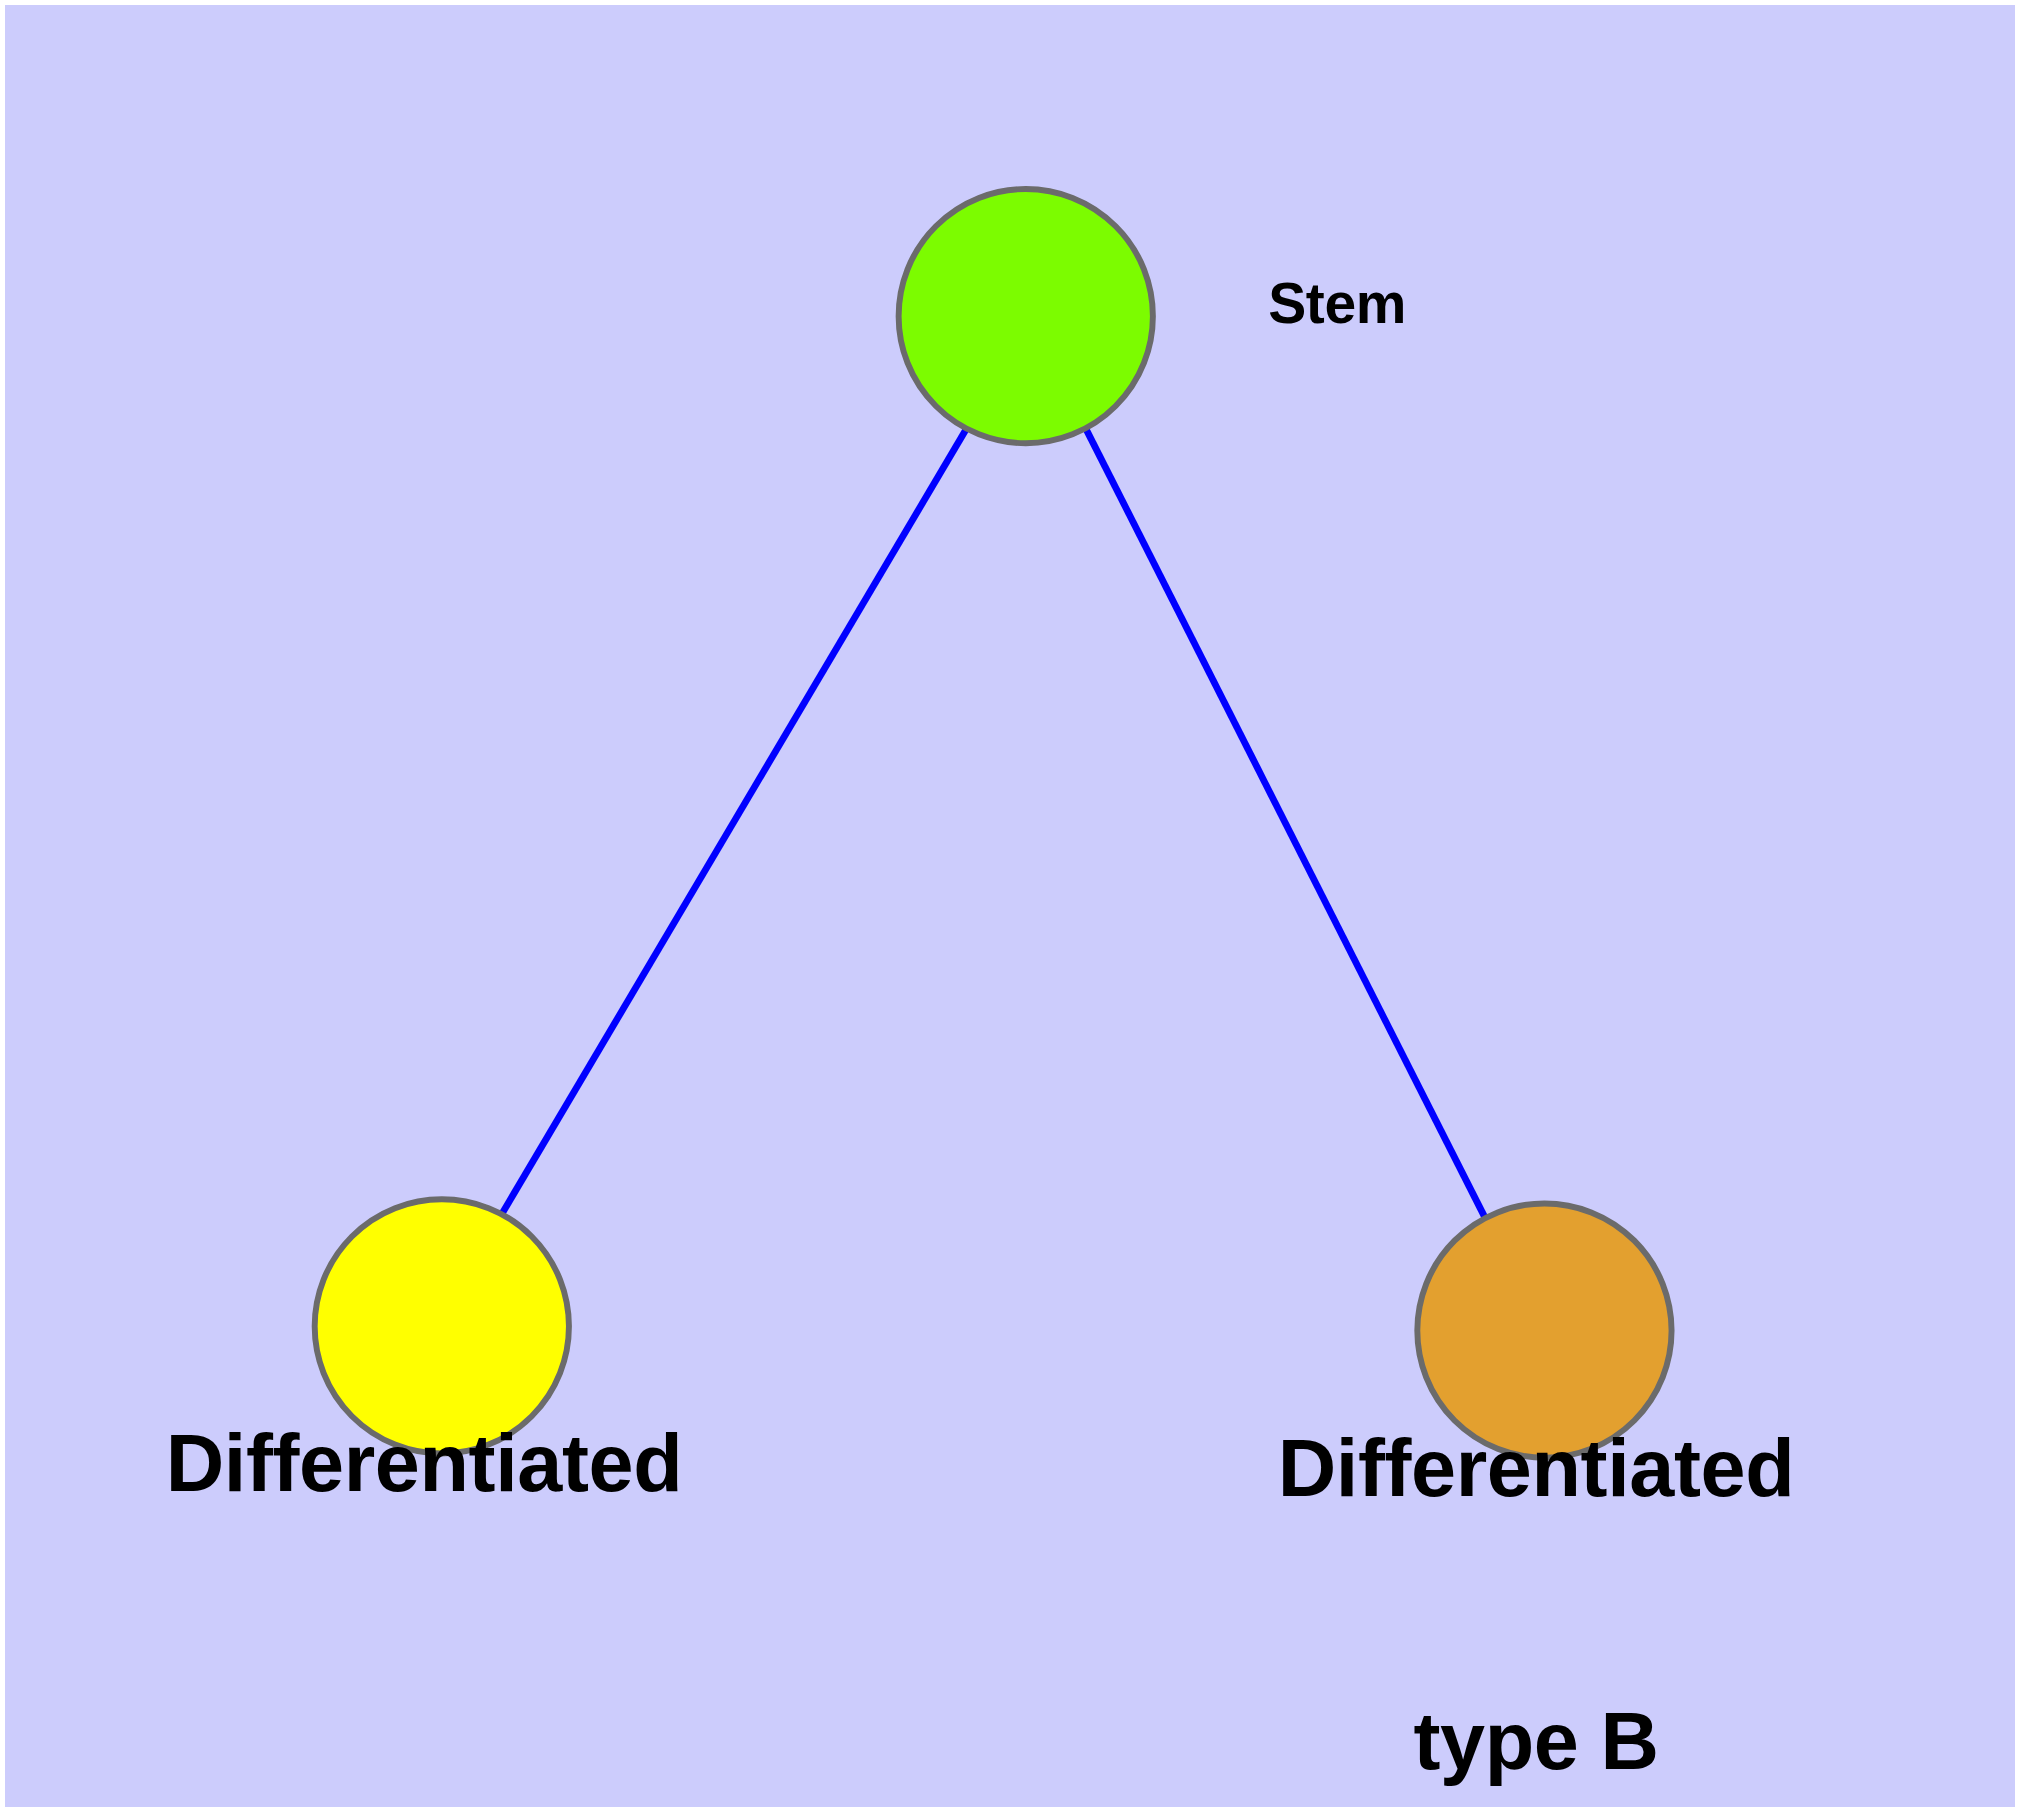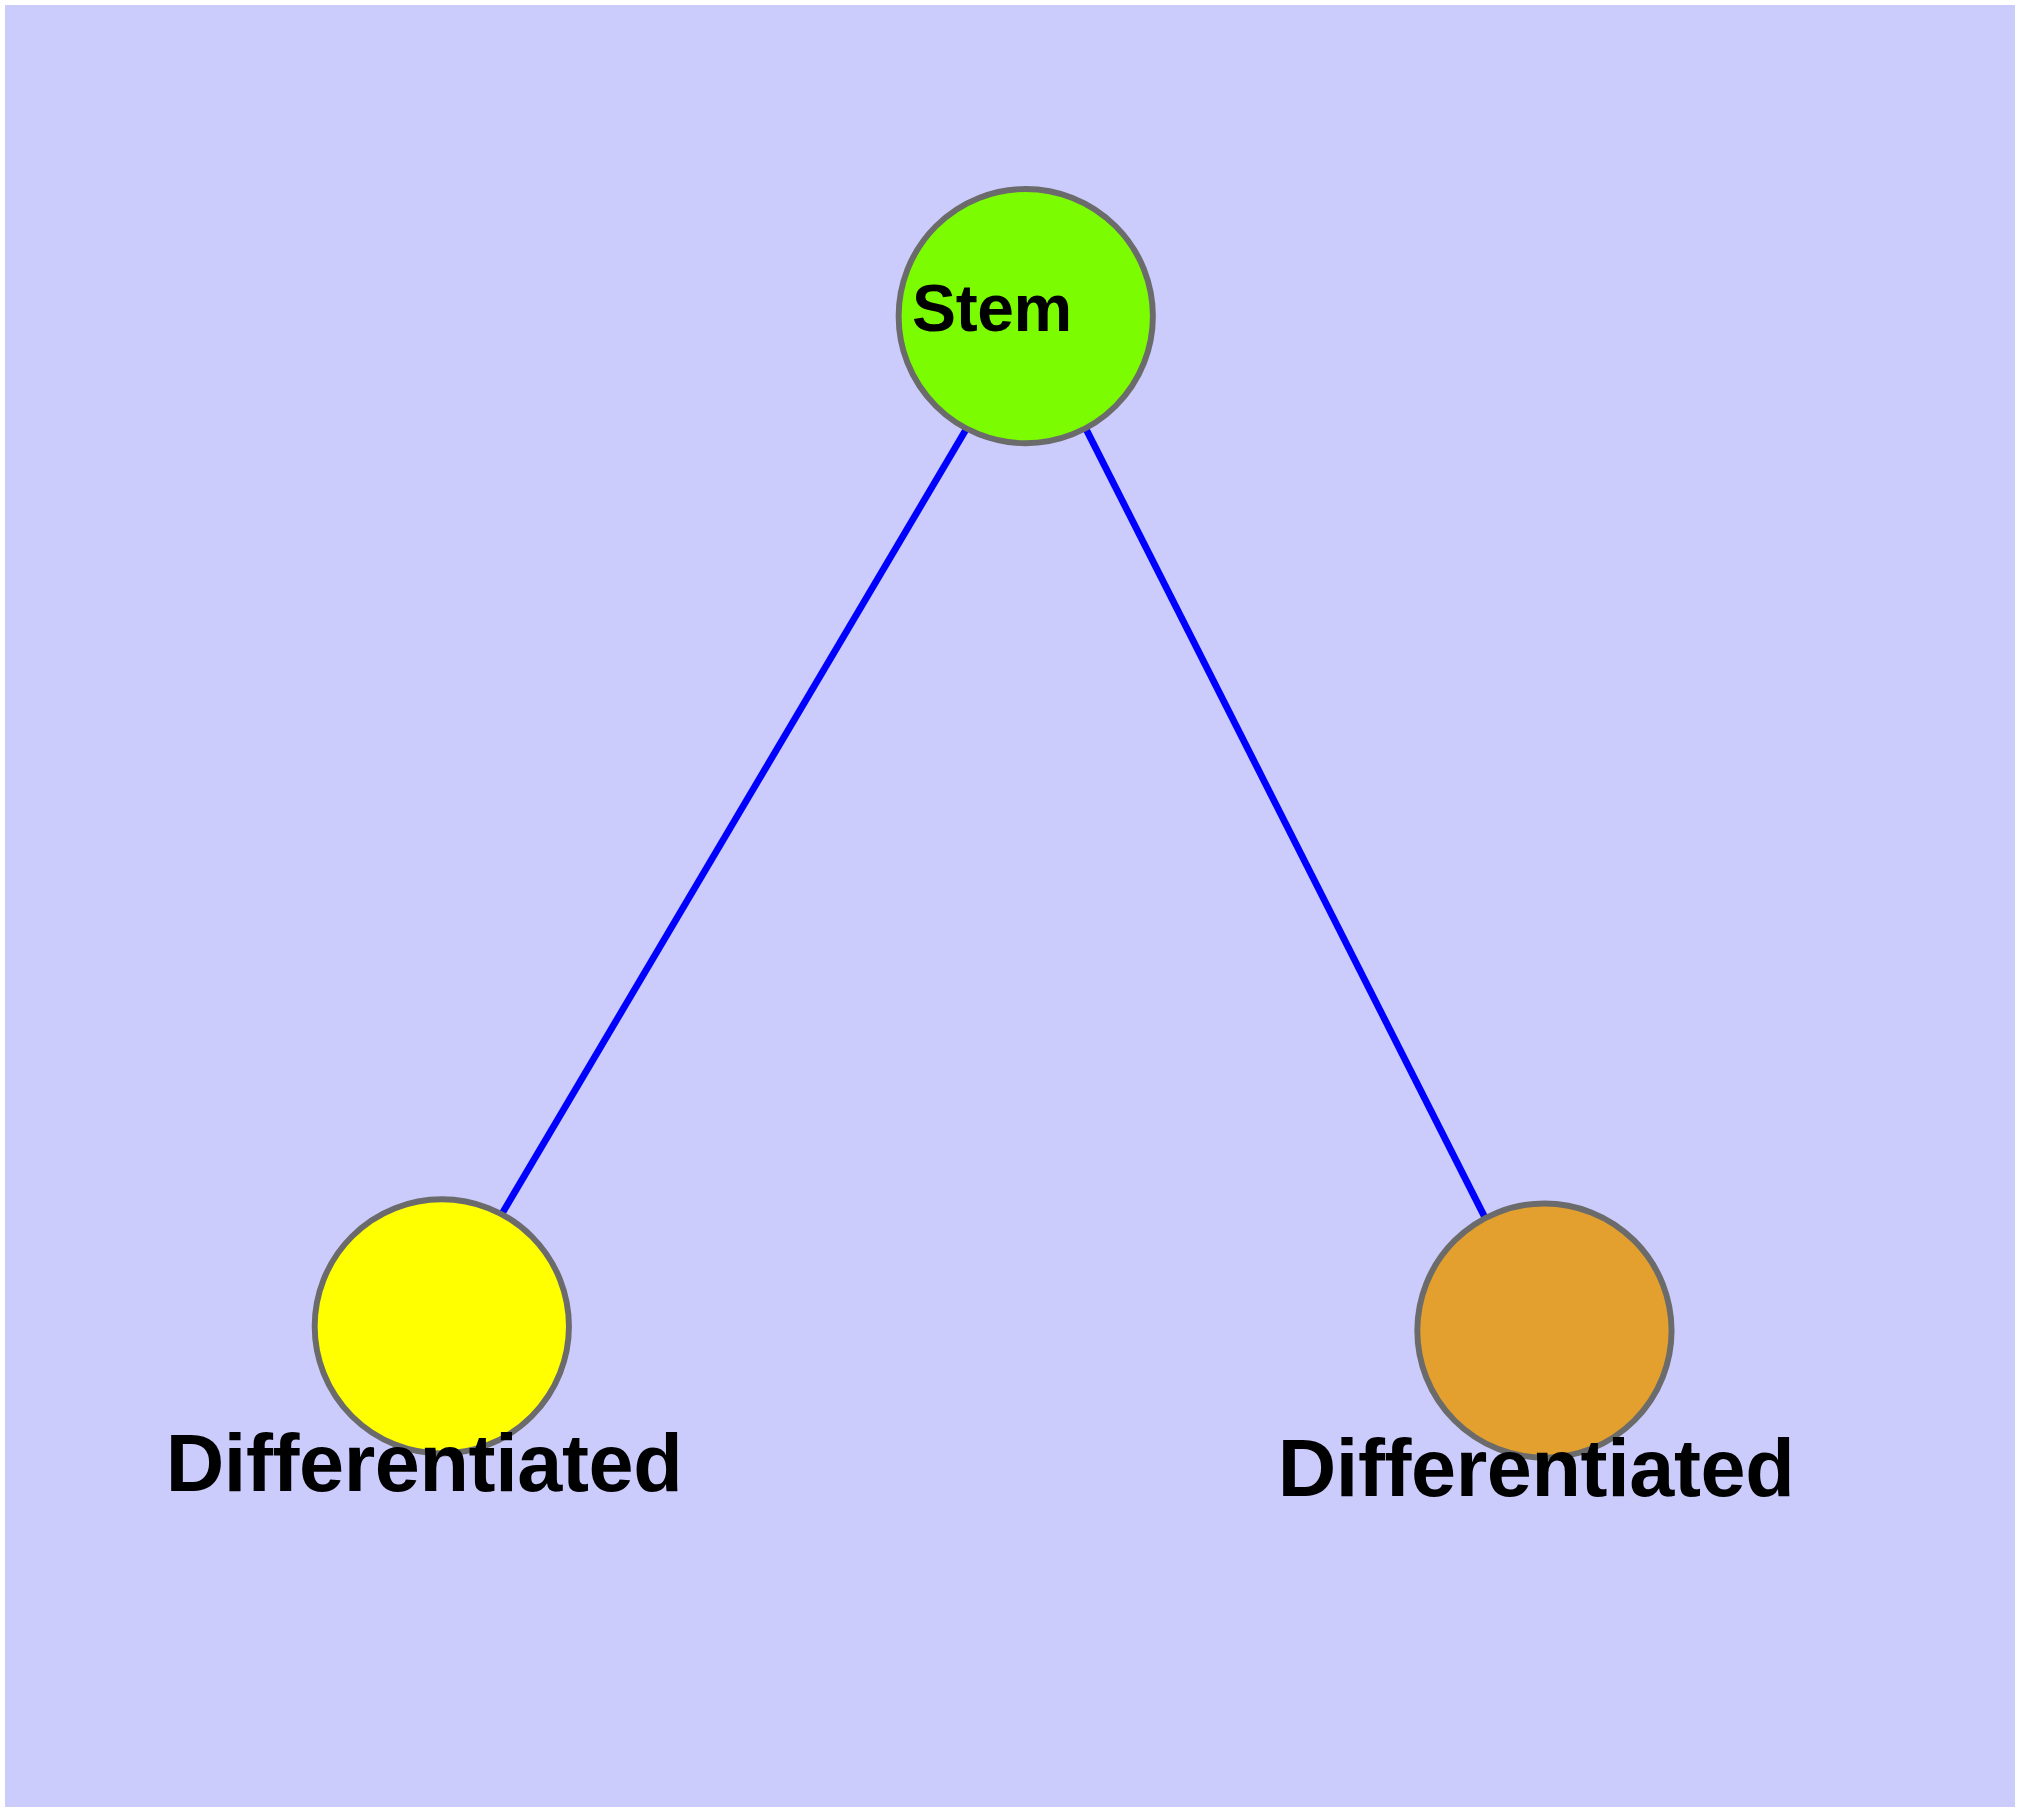--- a/index.html
+++ b/index.html
@@ -59,24 +59,25 @@
       <line x1="1140" y1="506" x2="592" y2="1432" stroke="#0000ff" stroke-width="8" stroke-linecap="butt"></line>
       <line x1="1281" y1="506" x2="1752" y2="1437" stroke="#0000ff" stroke-width="8" stroke-linecap="butt"></line>
     </g>
     <g>
       <circle cx="521" cy="1565" r="150" fill="#ffff00" stroke="#6b6b6b" stroke-width="7"></circle>
       <circle cx="1822" cy="1570" r="150" fill="#e3a02f" stroke="#6b6b6b" stroke-width="7"></circle>
       <circle cx="1210" cy="373" r="150" fill="#7cfc00" stroke="#6b6b6b" stroke-width="7"></circle>
     </g>
   </svg>
 
-  <div class="node-label" style="left:653px; top:272px; width:678px; font-size:66px;">Stem</div>
+  <div class="node-label" style="left:728px; top:272px; width:678px; font-size:57px;text-align:right;">Stem</div>
 
   <div class="node-label" style="left:85px; top:1237px; width:678px; font-size:81px;">
     <div>Differentiated</div>
   </div>
 
   <div class="node-label" style="left:1197px; top:1242px; width:678px; font-size:81px;">
     <div>Differentiated</div>
+    <div>type B</div>
   </div>
 
 </div>
 
 
 </body></html>

